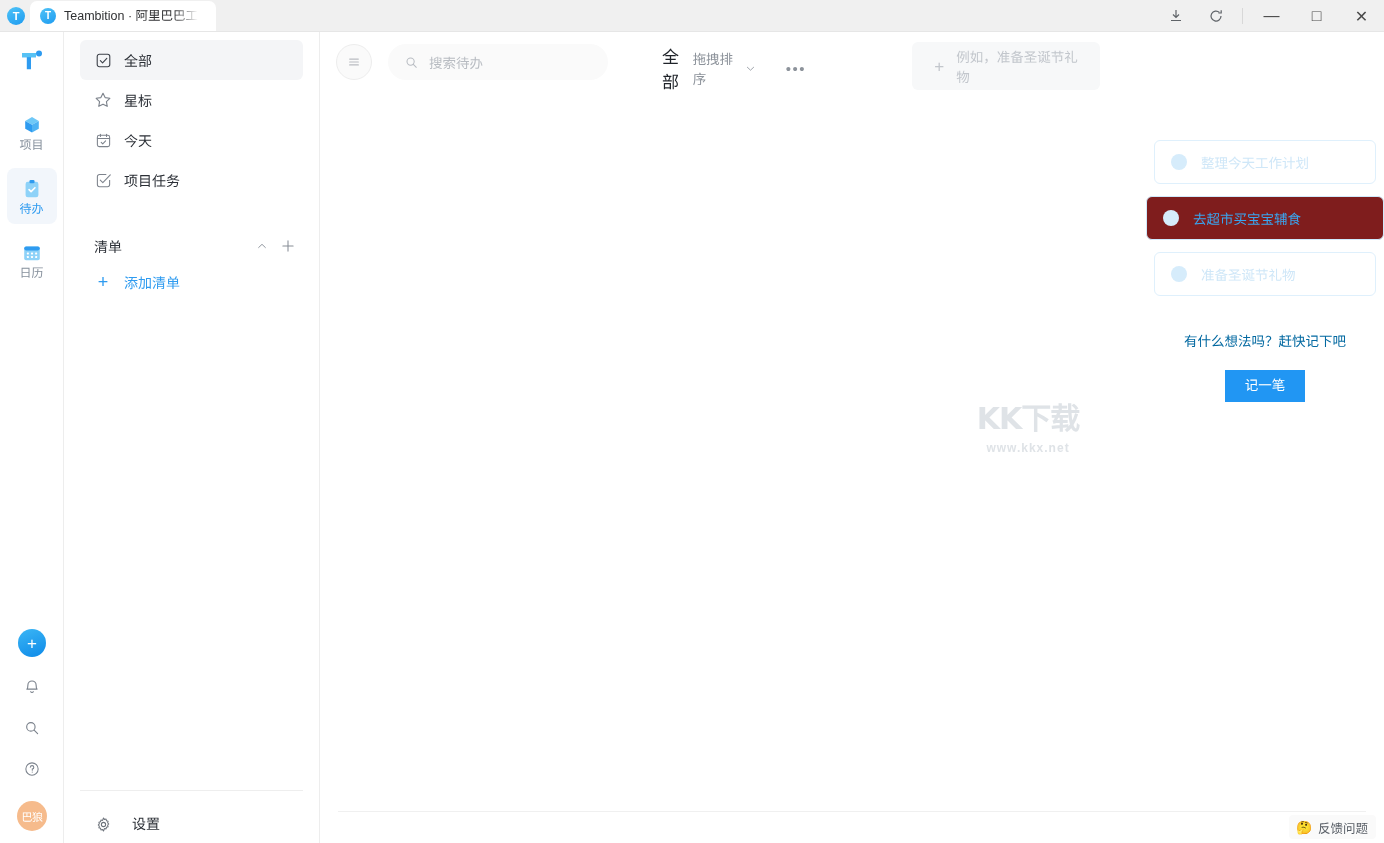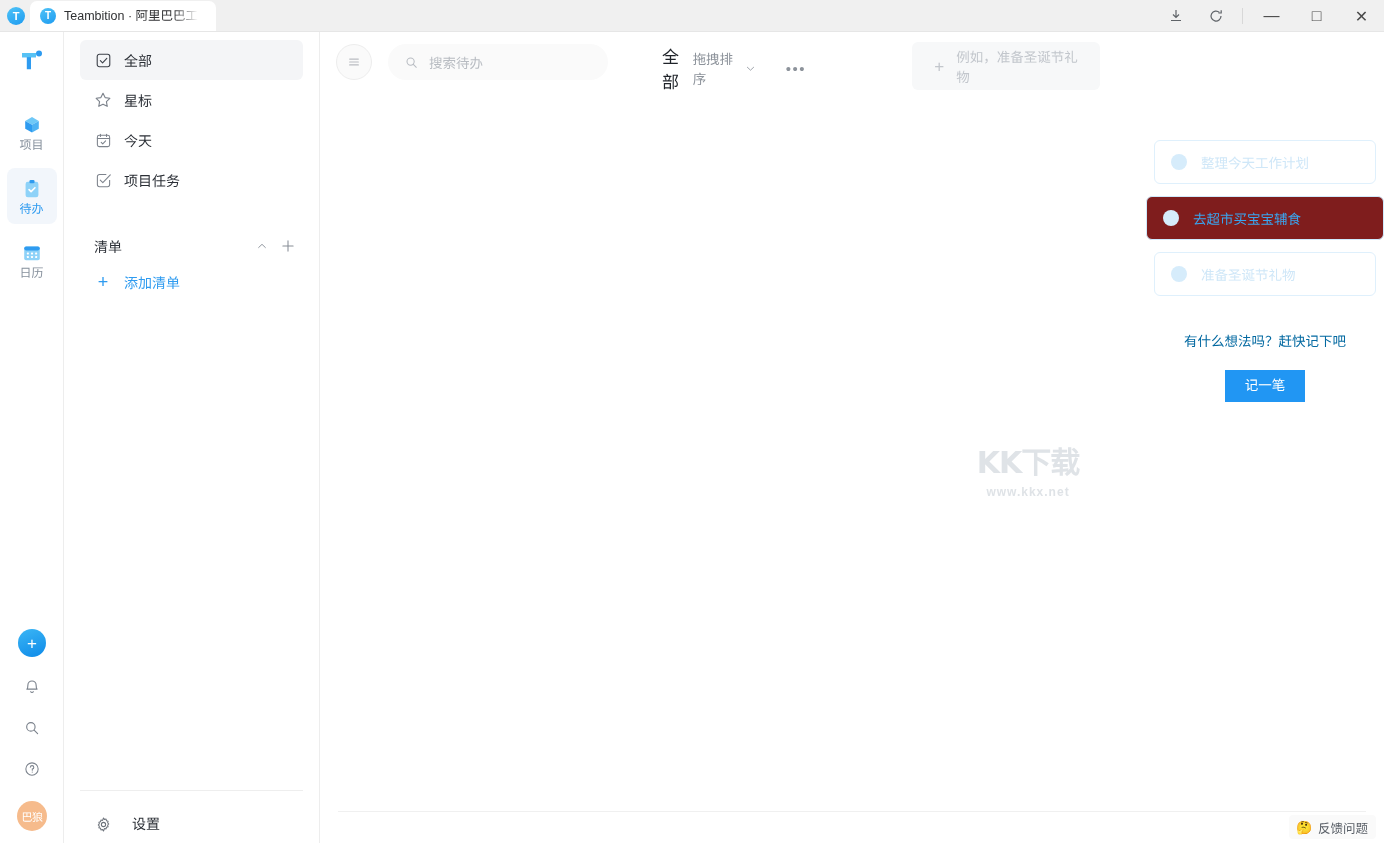--- a/index.html
+++ b/index.html
@@ -166,21 +166,21 @@
   .ghost-dot { width: 16px; height: 16px; border-radius: 50%; background: #d6ecfb; flex: 0 0 16px; }
   .ghost-text { font-size: 13.5px; color: #cfe7f8; }
   .ghost-card.hl .ghost-text { color: #3aa5ef; }
   .empty-tip { margin-top: 22px; font-size: 13.5px; color: #0369a1; }
   .empty-btn {
     margin-top: 20px; background: #2196f3; color: #ffffff; font-size: 13.5px;
     border: none; border-radius: 0; padding: 9px 20px; line-height: 1;
   }
 
   .watermark {
-    position: absolute; left: 633px; top: 416px; width: 150px;
+    position: absolute; left: 633px; top: 372px; width: 150px;
     pointer-events: none; text-align: center; user-select: none;
   }
   .wm-main {
     font-size: 30px; font-weight: bold; color: #dfe3e7; letter-spacing: -1px;
     line-height: 1; font-family: "DejaVu Sans", sans-serif;
   }
   .wm-sub { font-size: 12px; color: #dfe3e7; letter-spacing: 1px; margin-top: 7px; font-weight: bold; }
 
   .main-foot-line { position: absolute; left: 18px; right: 18px; bottom: 31px; height: 1px; background: #f0f0f0; }
   .feedback {

